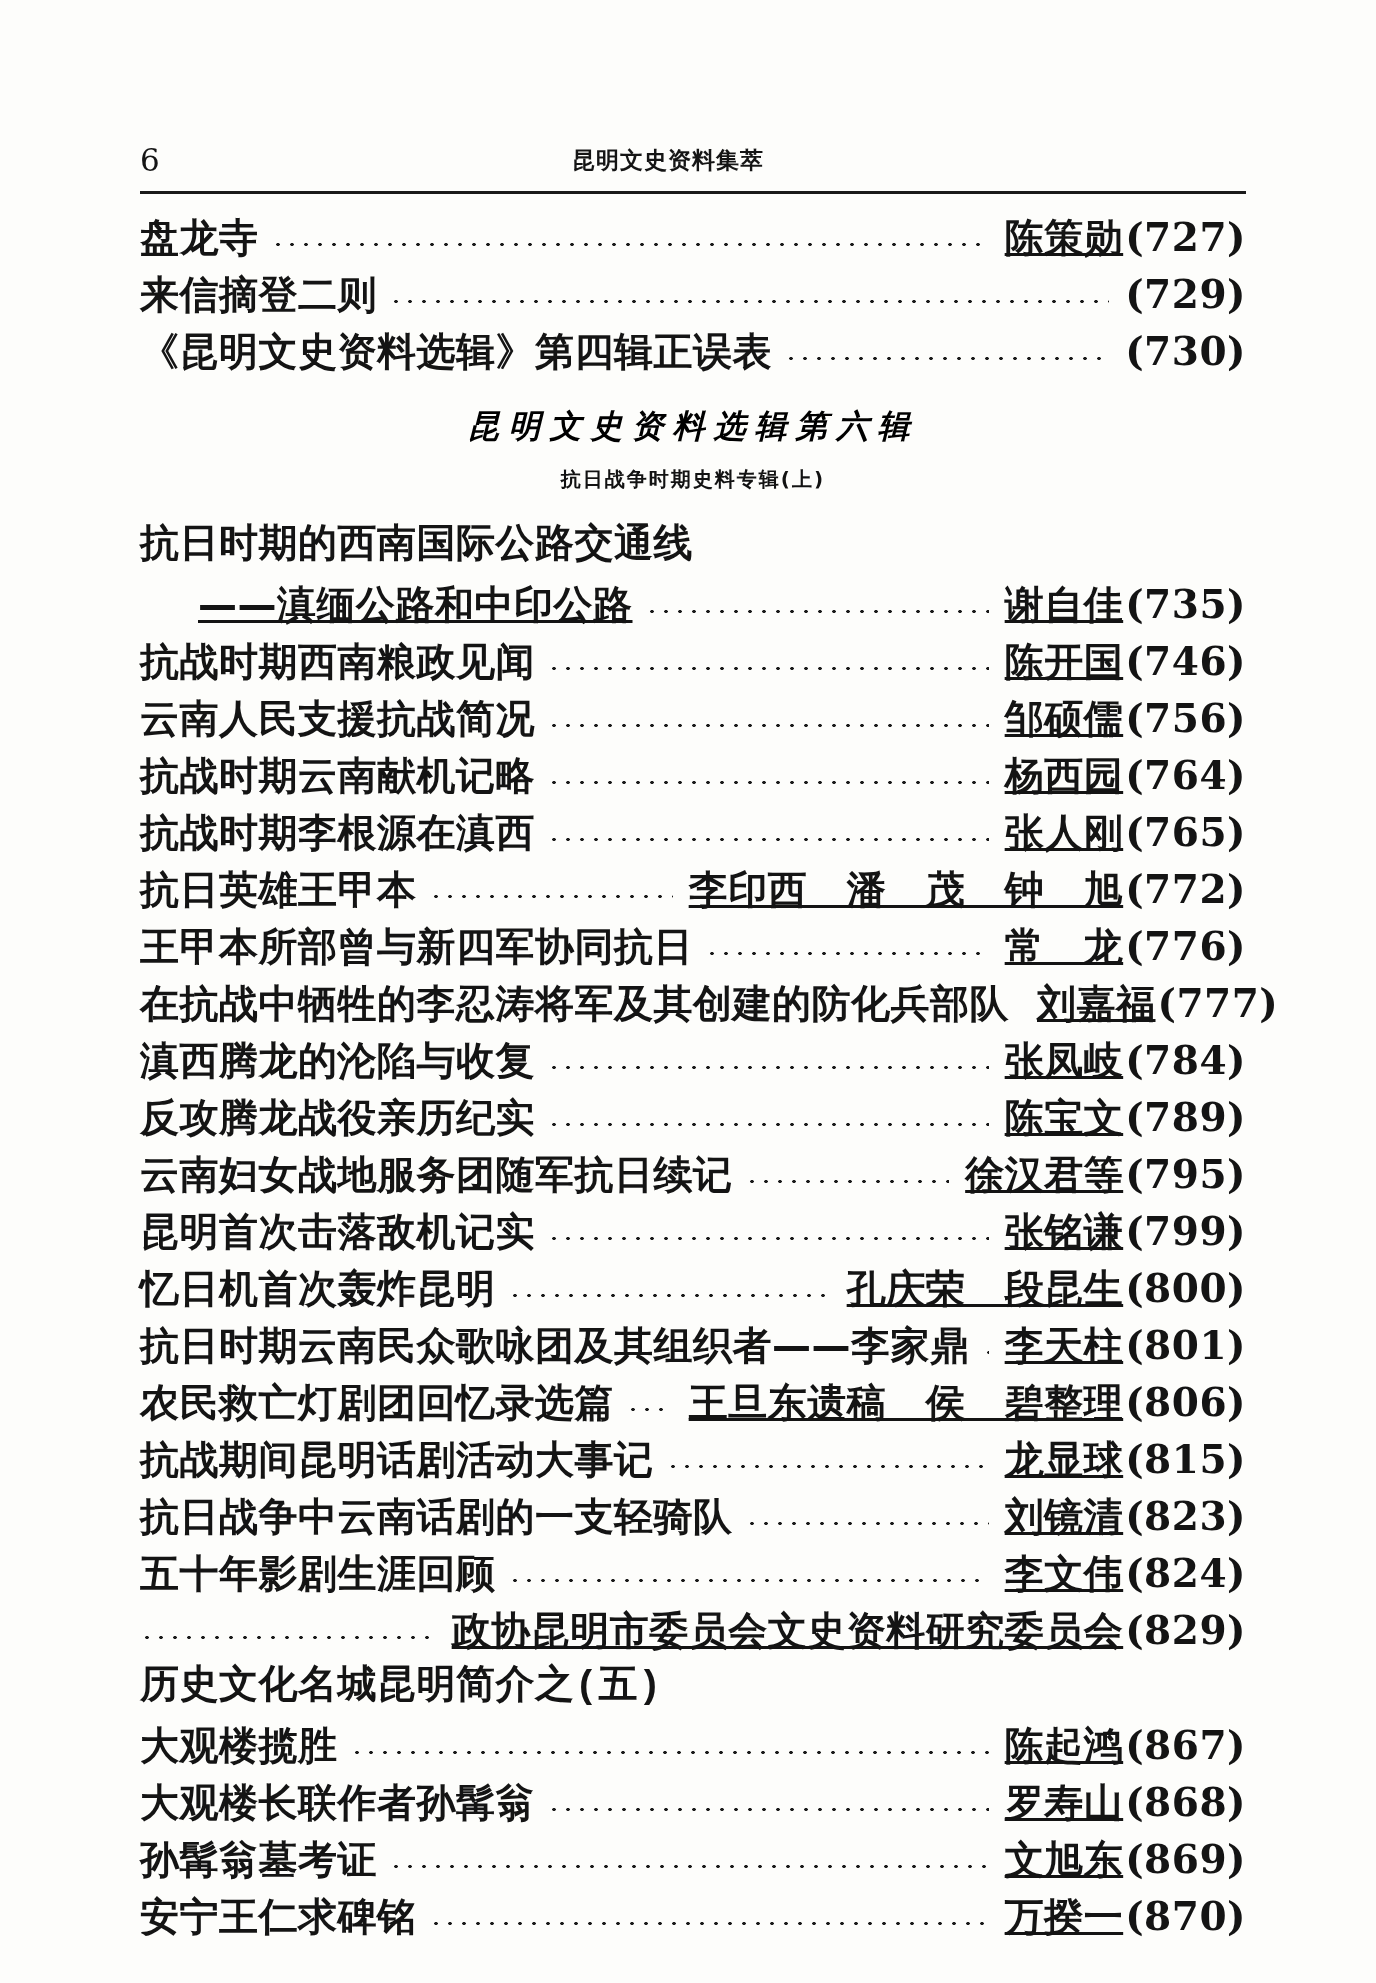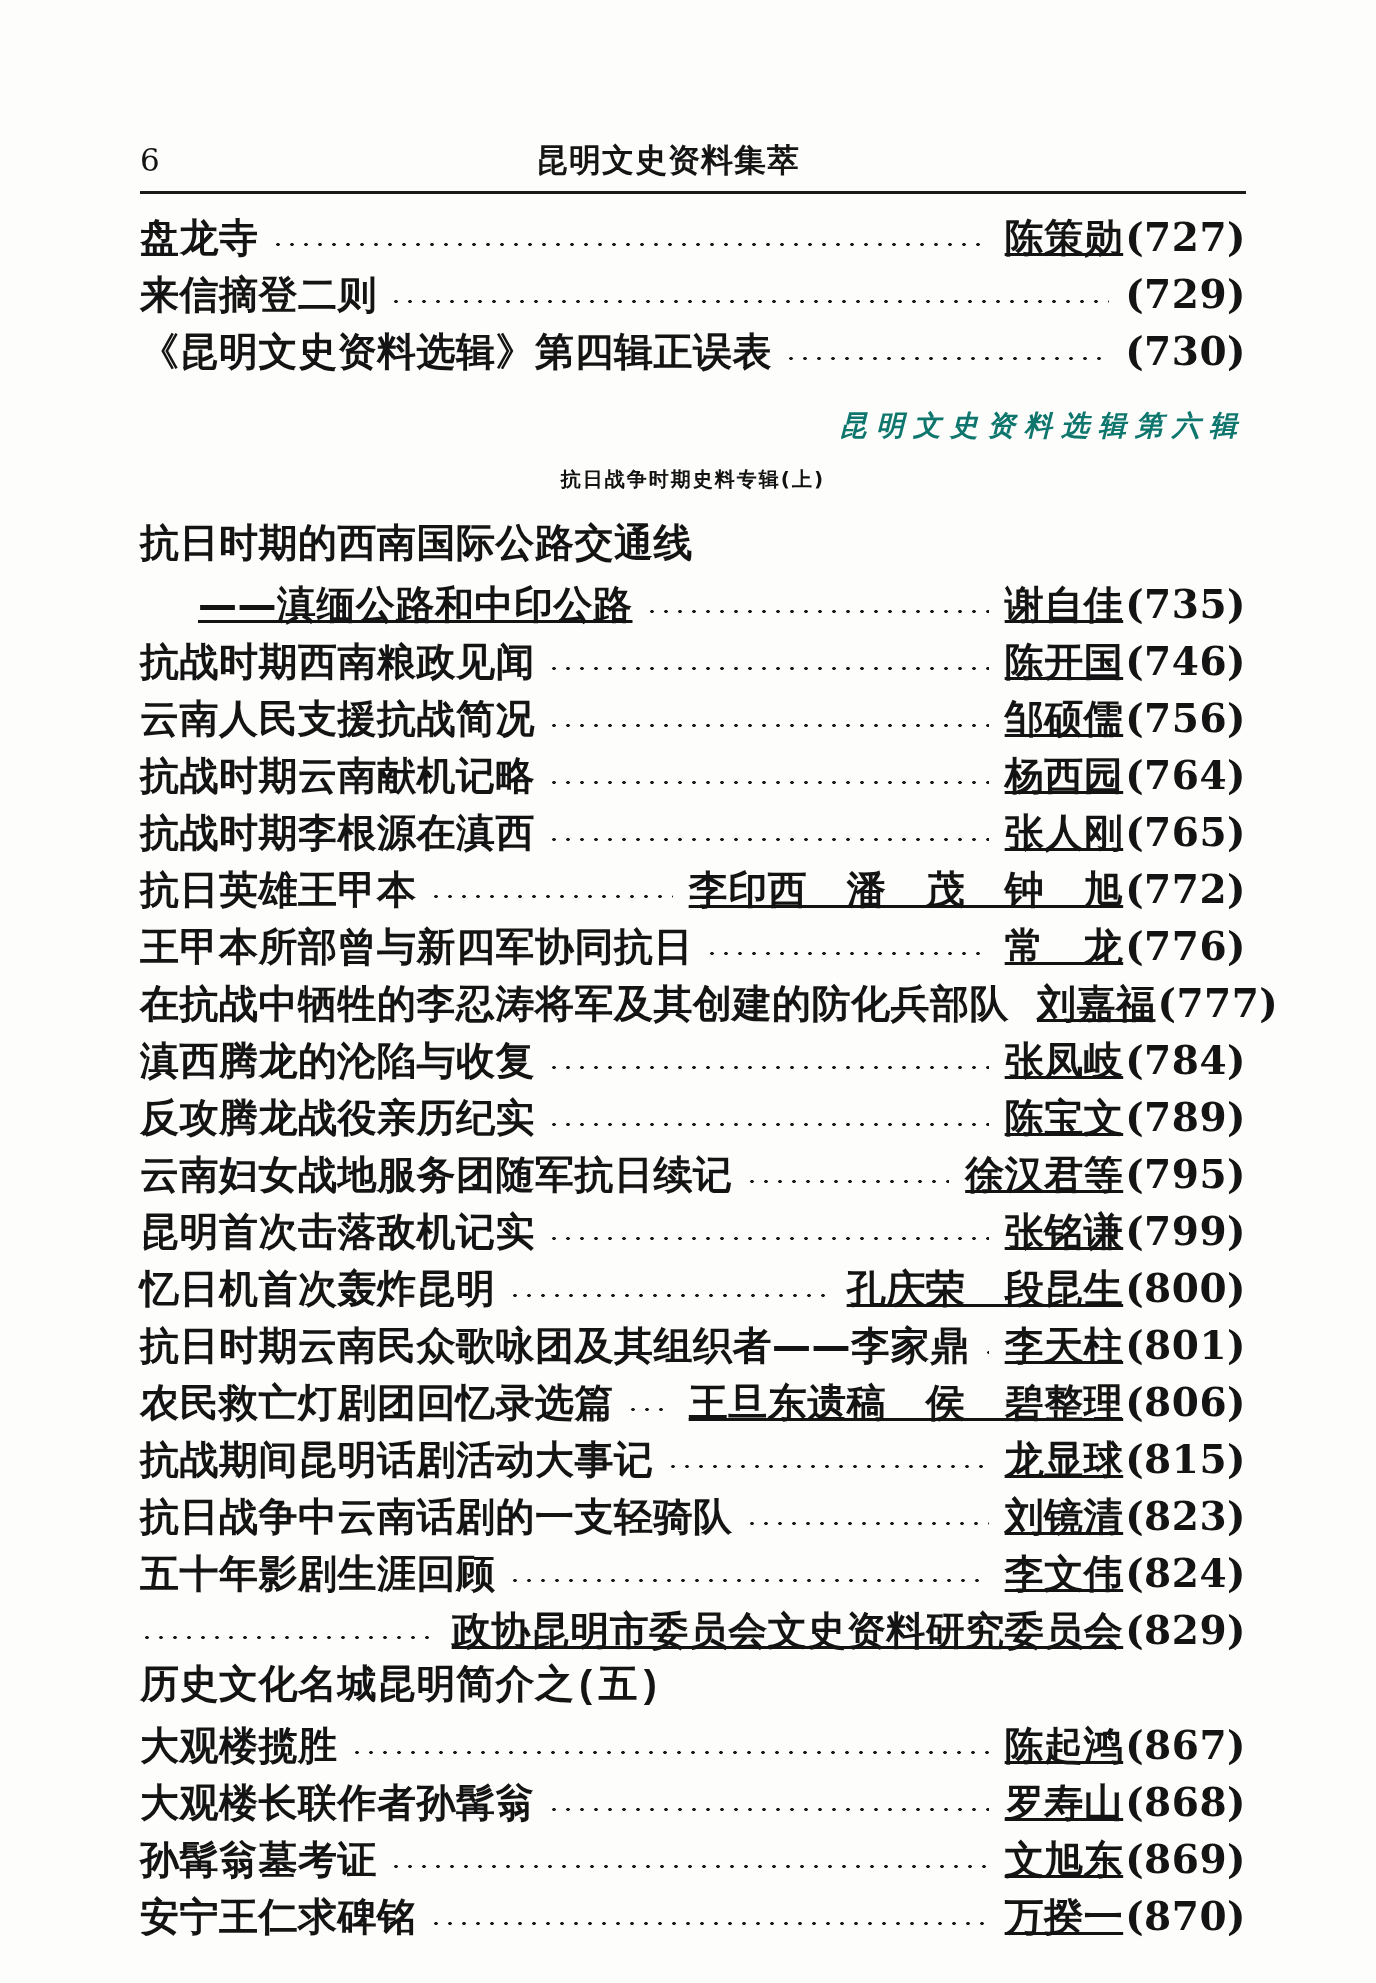--- a/index.html
+++ b/index.html
@@ -37,21 +37,21 @@
     font-size: 31px;
     line-height: 40px;
     color: #151515;
   }
   .running-title {
     position: absolute;
     left: 0;
     right: 0;
     top: 0;
     text-align: center;
-    font-size: 32px;
+    font-size: 23px;
     line-height: 40px;
     letter-spacing: 1px;
     font-weight: 600;
     color: #151515;
     transform: translateX(-25px);
   }
   .header-rule {
     position: absolute;
     left: 140px;
     right: 130px;
@@ -124,28 +124,27 @@
     padding-left: 58px;
     text-decoration: underline;
   }
 
   
   .part {
     margin: 26px 0 22px 0;
     text-align: center;
   }
   .part-title {
-    font-size: 28px;
+    font-size: 32px;
     line-height: 52px;
     font-weight: 700;
     letter-spacing: 9px;
-    color: #0f766e;
+    color: #000000;
     font-family: "DejaVu Serif", "Liberation Serif", serif;
     font-style: italic;
-    text-align: right;
   }
   .part-sub {
     font-size: 20px;
     line-height: 46px;
     font-weight: 700;
     letter-spacing: 2px;
     color: #121212;
     margin-top: 4px;
   }
   .part.second { margin-top: 58px; }

